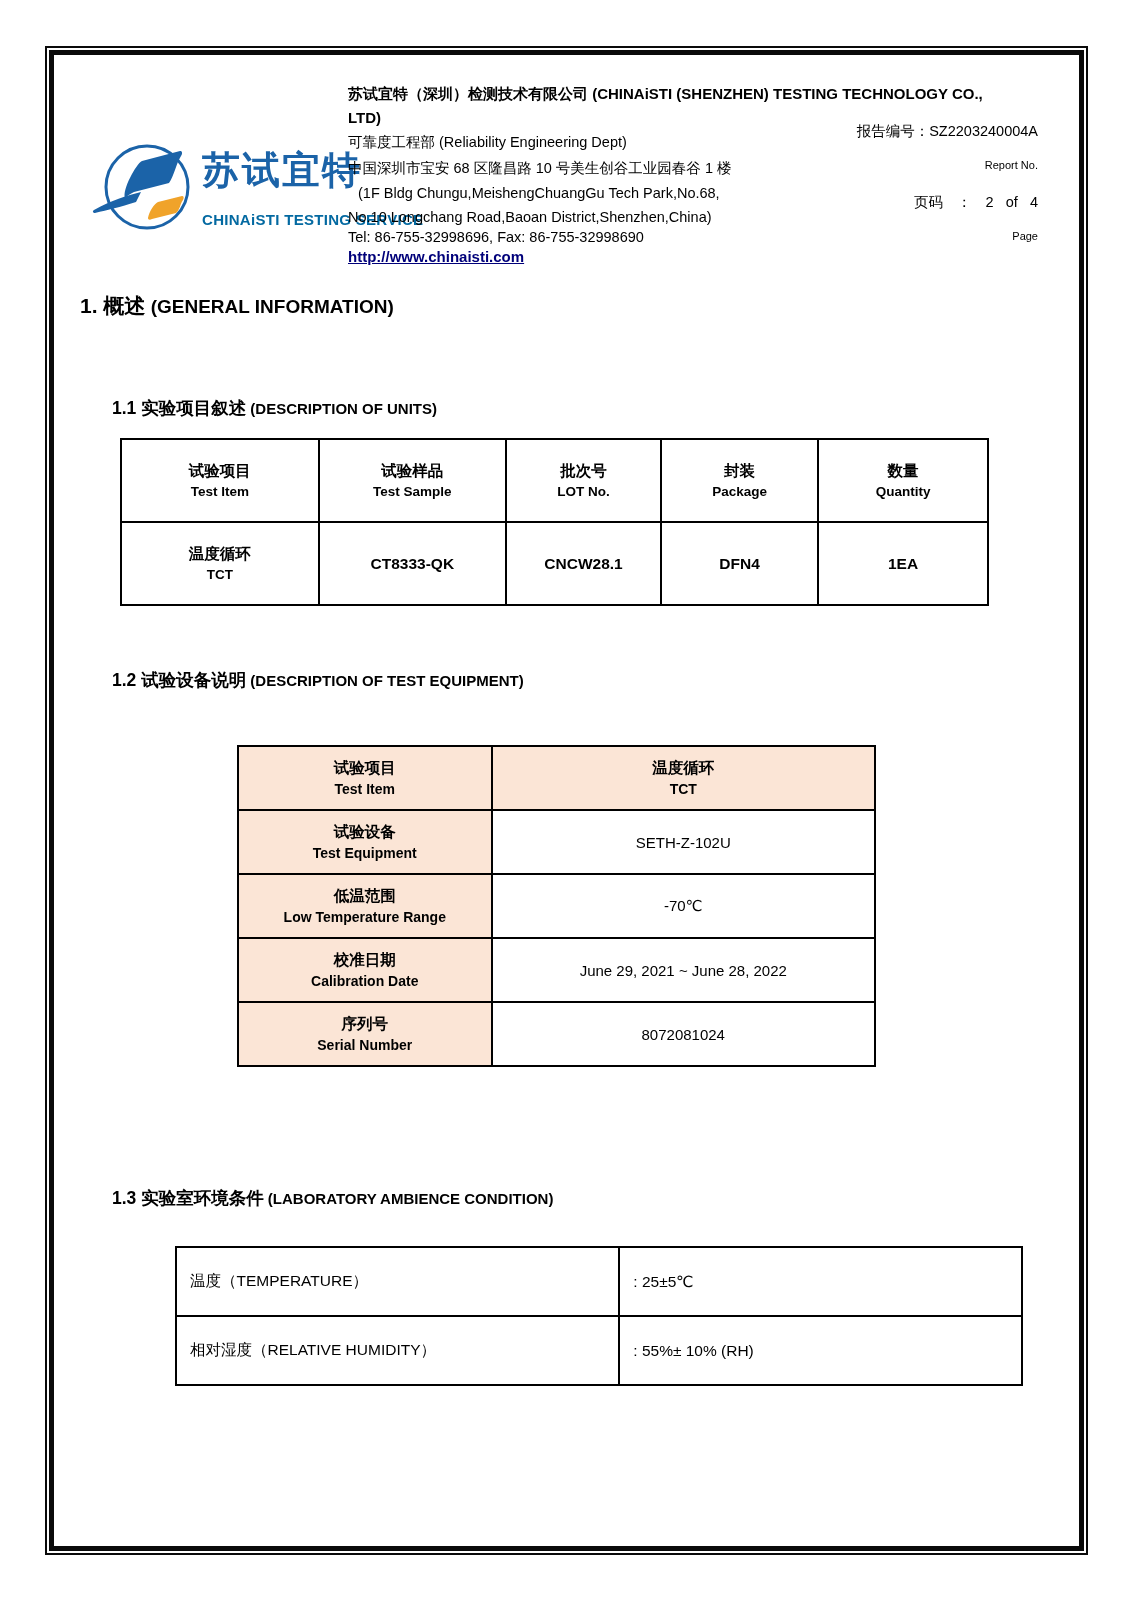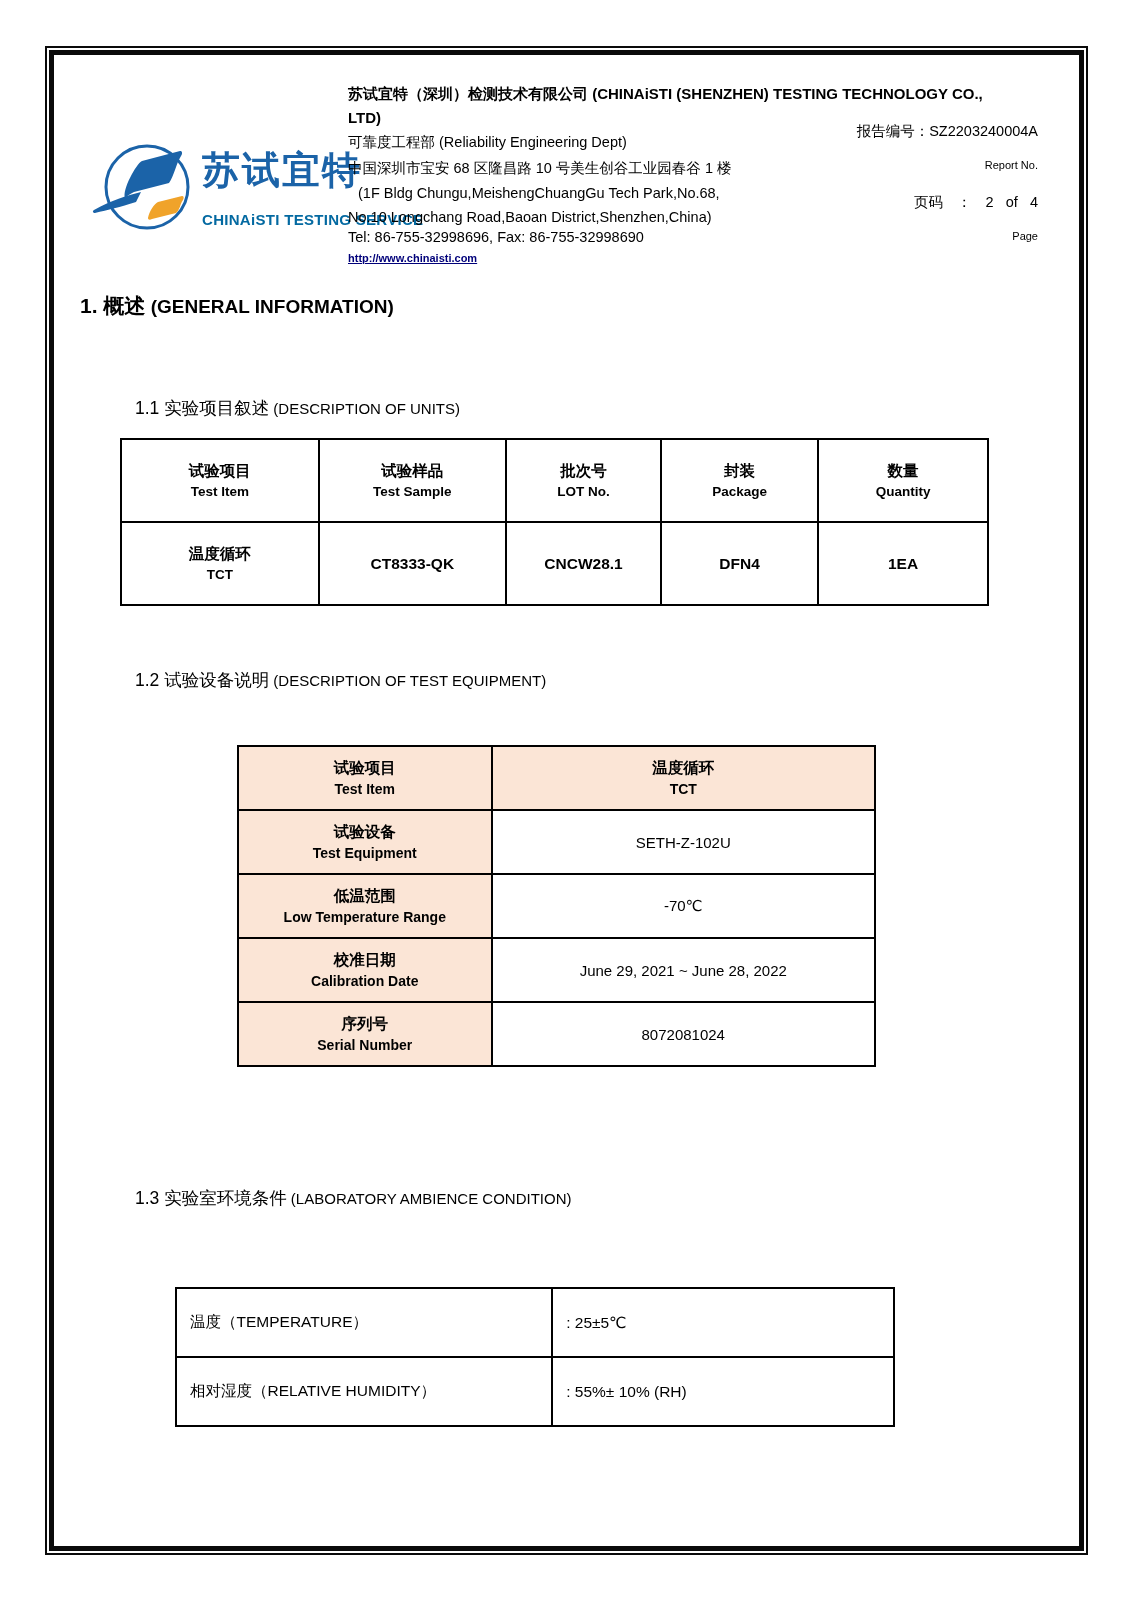--- a/index.html
+++ b/index.html
@@ -24,34 +24,34 @@
   .logo-text { margin-left: 8px; }
   .logo-cn { font-size: 38px; font-weight: bold; color: #1b63a8; letter-spacing: 2px; line-height: 1.1; }
   .logo-en { font-size: 15px; font-weight: bold; color: #0369a1; letter-spacing: 0.3px; margin-top: 19px; }
 
   
   .header-text { position: absolute; left: 348px; top: 82px; width: 665px; font-size: 14.5px; line-height: 25px; }
   .company-line { font-weight: bold; font-size: 15px; line-height: 24px; }
   .hdr-line { line-height: 25.5px; }
   .hdr-line.tight { line-height: 20px; }
   a.website {
-    color: #00007a; font-weight: bold; text-decoration: underline; font-size: 11px; line-height: 20px;
+    color: #00007a; font-weight: bold; text-decoration: underline; font-size: 15px; line-height: 20px;
   }
 
   
   .report-block { position: absolute; left: 808px; top: 106px; width: 230px; text-align: right; }
   .rep-line { font-size: 14.5px; white-space: pre; }
   .rep-sub { font-size: 11px; line-height: 14px; margin-top: 1px; }
   .rep-page-line { font-size: 14.5px; margin-top: 5px; white-space: pre; }
 
   
   .h1 { position: absolute; left: 80px; top: 292px; font-weight: bold; }
   .h1 .cn { font-size: 21px; }
   .h1 .en { font-size: 19px; }
-  .h2 { position: absolute; font-weight: normal; margin-left: 23px; }
+  .h2 { position: absolute; font-weight: bold; }
   .h2 .cn { font-size: 17.5px; }
   .h2 .en { font-size: 15px; }
   .h2-units { left: 112px; top: 396px; }
   .h2-equip { left: 112px; top: 668px; }
   .h2-amb   { left: 112px; top: 1186px; }
 
   table { border-collapse: collapse; table-layout: fixed; }
   td { border: 2px solid #000; vertical-align: middle; }
 
   
@@ -64,21 +64,21 @@
   
   .equip-table { position: absolute; left: 237px; top: 745px; width: 639px; text-align: center; }
   .equip-table td { height: 64px; }
   .equip-table td.label { background: #fbe5d6; }
   .equip-table td.hdr-val { background: #fbe5d6; }
   .equip-table .lab-cn { font-size: 15.5px; font-weight: bold; line-height: 22px; display: block; }
   .equip-table .lab-en { font-size: 14px; font-weight: bold; line-height: 20px; display: block; }
   .equip-table .value { font-size: 15px; font-weight: normal; }
 
   
-  .amb-table { position: absolute; left: 175px; top: 1287px; width: 720px; }
+  .amb-table { position: absolute; left: 175px; top: 1246px; width: 848px; }
   .amb-table td { height: 69px; font-size: 15.5px; padding-left: 13px; }
 </style>
 </head>
 <body>
 
 <div class="page">
 
   <div class="frame-outer">
     <div class="frame-inner"></div>
   </div>

